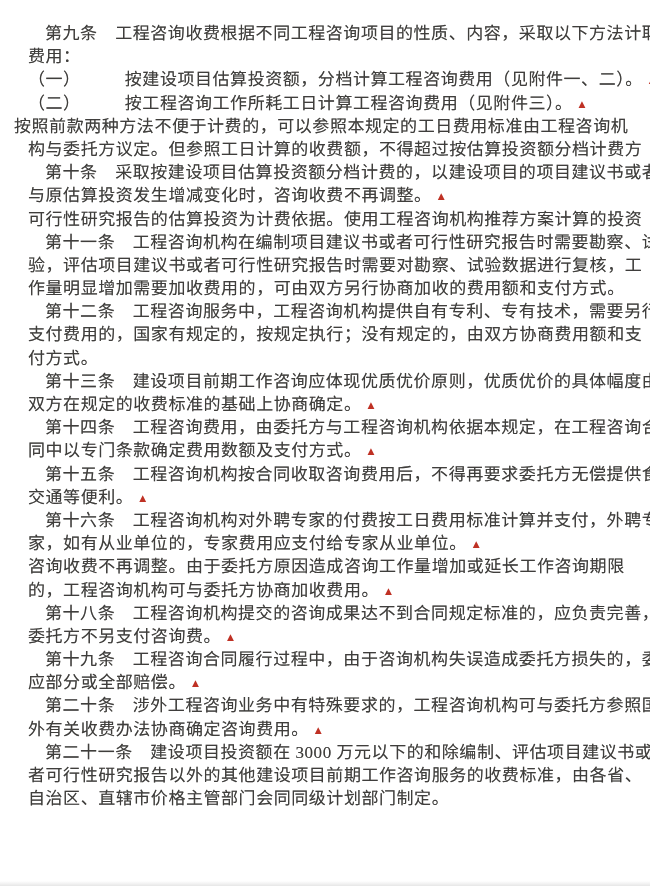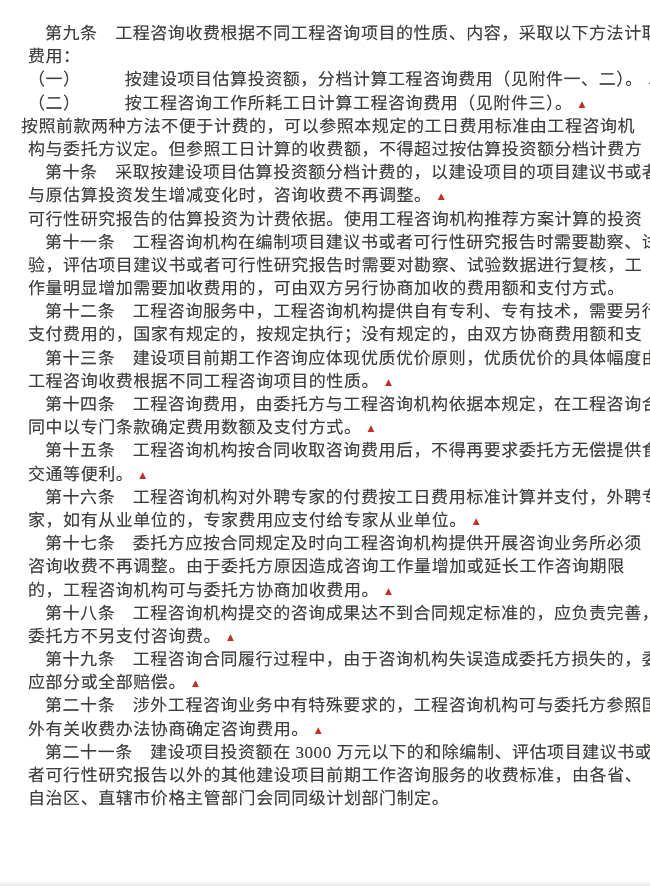--- a/index.html
+++ b/index.html
@@ -20,21 +20,21 @@
     line-height: 23.2px;
     letter-spacing: 0.55px;
     color: #3f3e3c;
     text-shadow: 0 0 0.5px rgba(80,78,75,0.55);
   }
   .line {
     white-space: pre;
     height: 23.2px;
   }
   .line.first { padding-left: 17px; }
-  .line.flush { margin-left: -14px; text-align: center; }
+  .line.flush { margin-left: -14px; }
   .marker {
     display: inline-block;
     font-family: "DejaVu Sans", sans-serif;
     font-size: 9px;
     line-height: 9px;
     margin-left: 6px;
     vertical-align: 2px;
     letter-spacing: 0;
     text-shadow: none;
   }
@@ -57,29 +57,29 @@
       <div class="line flush"><span>按照前款两种方法不便于计费的，可以参照本规定的工日费用标准由工程咨询机</span></div>
       <div class="line body"><span>构与委托方议定。但参照工日计算的收费额，不得超过按估算投资额分档计费方</span></div>
       <div class="line first"><span>第十条　采取按建设项目估算投资额分档计费的，以建设项目的项目建议书或者</span></div>
       <div class="line body"><span>与原估算投资发生增减变化时，咨询收费不再调整。</span><span class="marker" style="color: rgb(191, 49, 36);">▲</span></div>
       <div class="line body"><span>可行性研究报告的估算投资为计费依据。使用工程咨询机构推荐方案计算的投资</span></div>
       <div class="line first"><span>第十一条　工程咨询机构在编制项目建议书或者可行性研究报告时需要勘察、试</span></div>
       <div class="line body"><span>验，评估项目建议书或者可行性研究报告时需要对勘察、试验数据进行复核，工</span></div>
       <div class="line body"><span>作量明显增加需要加收费用的，可由双方另行协商加收的费用额和支付方式。</span></div>
       <div class="line first"><span>第十二条　工程咨询服务中，工程咨询机构提供自有专利、专有技术，需要另行</span></div>
       <div class="line body"><span>支付费用的，国家有规定的，按规定执行；没有规定的，由双方协商费用额和支</span></div>
+      <div class="line body"><span>付方式。</span></div>
       <div class="line first"><span>第十三条　建设项目前期工作咨询应体现优质优价原则，优质优价的具体幅度由</span></div>
-      <div class="line body"><span>工程咨询收费根据不同工程咨询项目的性质。</span><span class="marker" style="color: rgb(191, 49, 36);">▲</span></div>
+      <div class="line body"><span>双方在规定的收费标准的基础上协商确定。</span><span class="marker" style="color: rgb(191, 49, 36);">▲</span></div>
       <div class="line first"><span>第十四条　工程咨询费用，由委托方与工程咨询机构依据本规定，在工程咨询合</span></div>
       <div class="line body"><span>同中以专门条款确定费用数额及支付方式。</span><span class="marker" style="color: rgb(191, 49, 36);">▲</span></div>
       <div class="line first"><span>第十五条　工程咨询机构按合同收取咨询费用后，不得再要求委托方无偿提供食</span></div>
       <div class="line body"><span>交通等便利。</span><span class="marker" style="color: rgb(191, 49, 36);">▲</span></div>
       <div class="line first"><span>第十六条　工程咨询机构对外聘专家的付费按工日费用标准计算并支付，外聘专</span></div>
       <div class="line body"><span>家，如有从业单位的，专家费用应支付给专家从业单位。</span><span class="marker" style="color: rgb(191, 49, 36);">▲</span></div>
-      <div class="line first"><span>第十七条　委托方应按合同规定及时向工程咨询机构提供开展咨询业务所必须</span></div>
       <div class="line body"><span>咨询收费不再调整。由于委托方原因造成咨询工作量增加或延长工作咨询期限</span></div>
       <div class="line body"><span>的，工程咨询机构可与委托方协商加收费用。</span><span class="marker" style="color: rgb(191, 49, 36);">▲</span></div>
       <div class="line first"><span>第十八条　工程咨询机构提交的咨询成果达不到合同规定标准的，应负责完善，</span></div>
       <div class="line body"><span>委托方不另支付咨询费。</span><span class="marker" style="color: rgb(191, 49, 36);">▲</span></div>
       <div class="line first"><span>第十九条　工程咨询合同履行过程中，由于咨询机构失误造成委托方损失的，委</span></div>
       <div class="line body"><span>应部分或全部赔偿。</span><span class="marker" style="color: rgb(191, 49, 36);">▲</span></div>
       <div class="line first"><span>第二十条　涉外工程咨询业务中有特殊要求的，工程咨询机构可与委托方参照国</span></div>
       <div class="line body"><span>外有关收费办法协商确定咨询费用。</span><span class="marker" style="color: rgb(191, 49, 36);">▲</span></div>
       <div class="line first"><span>第二十一条　建设项目投资额在 3000 万元以下的和除编制、评估项目建议书或</span></div>
       <div class="line body"><span>者可行性研究报告以外的其他建设项目前期工作咨询服务的收费标准，由各省、</span></div>

